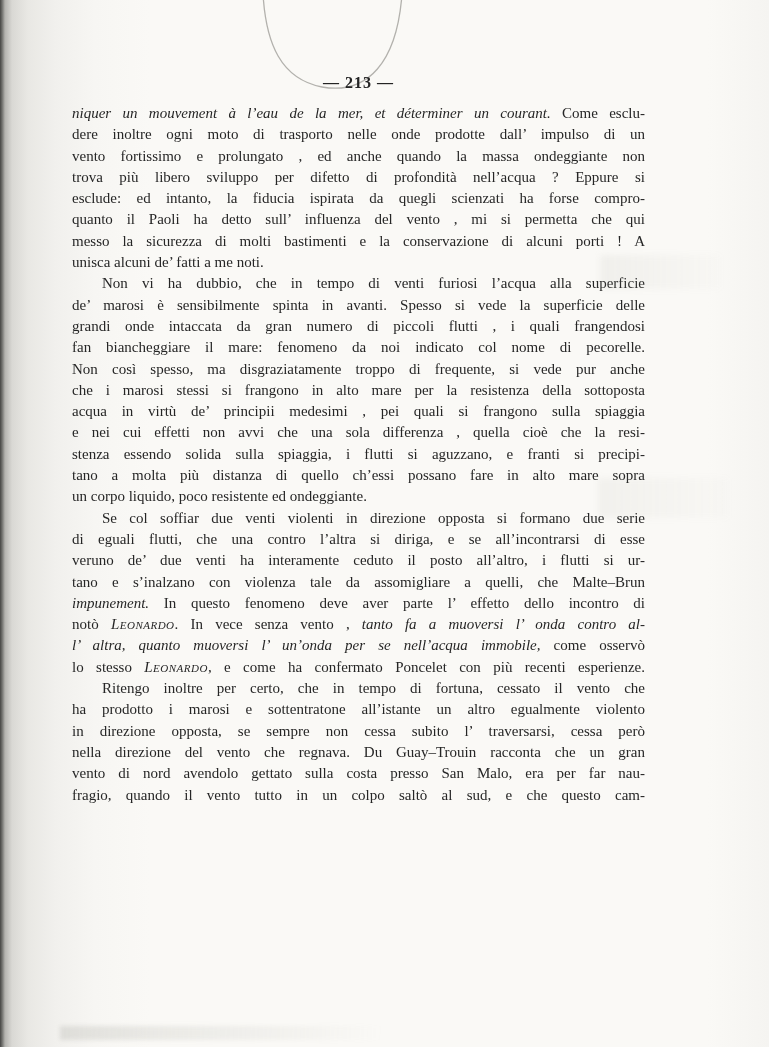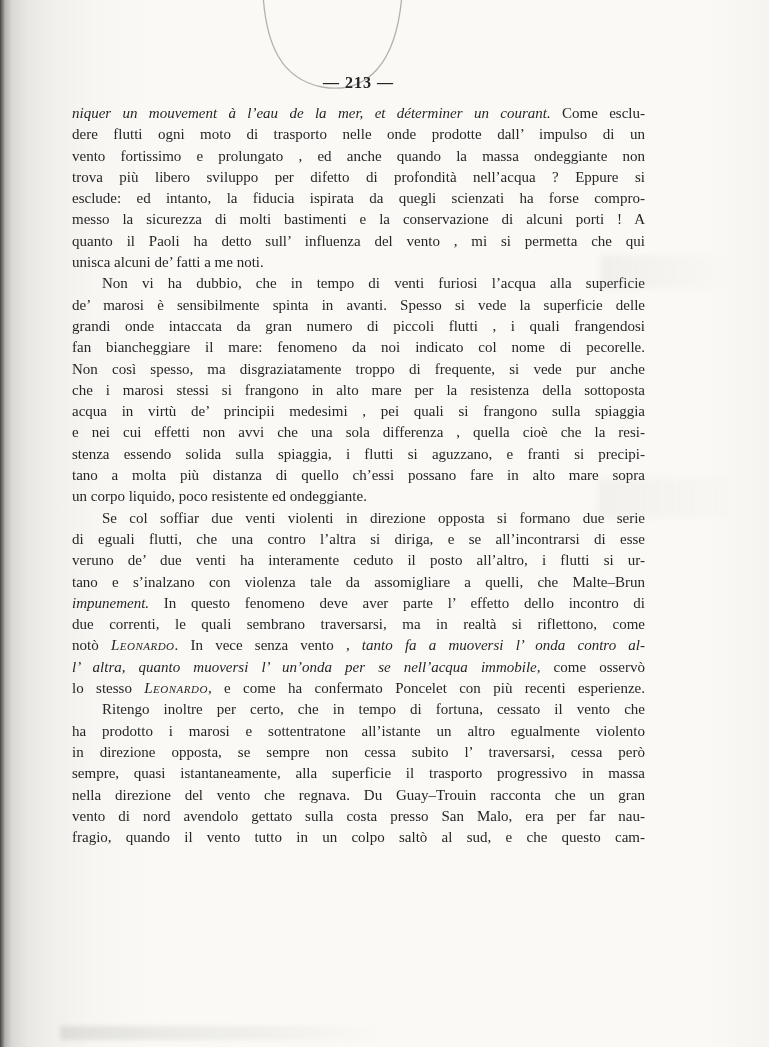--- a/index.html
+++ b/index.html
@@ -83,51 +83,49 @@
 <div class="scan">
 
   <svg class="curl-svg" width="769" height="130" viewBox="0 0 769 130">
     <path d="M 263,-6 C 266,44 281,79 322,87 C 368,95 397,62 402,-6" fill="none" stroke="#a6a5a0" stroke-width="1.3" opacity="0.85"></path>
   </svg>
 
   <div class="pagenum">— 213 —</div>
 
   <div class="text-block">
       <div class="line"><span class="seg-i">niquer un mouvement à l’eau de la mer, et déterminer un courant.</span><span class="seg-n"> Come esclu-</span></div>
-      <div class="line"><span class="seg-n">dere flutti ogni moto di trasporto nelle onde prodotte dall’ impulso di un</span></div>
+      <div class="line"><span class="seg-n">dere inoltre ogni moto di trasporto nelle onde prodotte dall’ impulso di un</span></div>
       <div class="line"><span class="seg-n">vento fortissimo e prolungato , ed anche quando la massa ondeggiante non</span></div>
       <div class="line"><span class="seg-n">trova più libero sviluppo per difetto di profondità nell’acqua ? Eppure si</span></div>
       <div class="line"><span class="seg-n">esclude: ed intanto, la fiducia ispirata da quegli scienzati ha forse compro-</span></div>
+      <div class="line"><span class="seg-n">quanto il Paoli ha detto sull’ influenza del vento , mi si permetta che qui</span></div>
       <div class="line"><span class="seg-n">messo la sicurezza di molti bastimenti e la conservazione di alcuni porti ! A</span></div>
-      <div class="line"><span class="seg-n">quanto il Paoli ha detto sull’ influenza del vento , mi si permetta che qui</span></div>
       <div class="line last"><span class="seg-n">unisca alcuni de’ fatti a me noti.</span></div>
       <div class="line indent"><span class="seg-n">Non vi ha dubbio, che in tempo di venti furiosi l’acqua alla superficie</span></div>
       <div class="line"><span class="seg-n">de’ marosi è sensibilmente spinta in avanti. Spesso si vede la superficie delle</span></div>
       <div class="line"><span class="seg-n">grandi onde intaccata da gran numero di piccoli flutti , i quali frangendosi</span></div>
       <div class="line"><span class="seg-n">fan biancheggiare il mare: fenomeno da noi indicato col nome di pecorelle.</span></div>
       <div class="line"><span class="seg-n">Non così spesso, ma disgraziatamente troppo di frequente, si vede pur anche</span></div>
       <div class="line"><span class="seg-n">che i marosi stessi si frangono in alto mare per la resistenza della sottoposta</span></div>
       <div class="line"><span class="seg-n">acqua in virtù de’ principii medesimi , pei quali si frangono sulla spiaggia</span></div>
       <div class="line"><span class="seg-n">e nei cui effetti non avvi che una sola differenza , quella cioè che la resi-</span></div>
       <div class="line"><span class="seg-n">stenza essendo solida sulla spiaggia, i flutti si aguzzano, e franti si precipi-</span></div>
       <div class="line"><span class="seg-n">tano a molta più distanza di quello ch’essi possano fare in alto mare sopra</span></div>
       <div class="line last"><span class="seg-n">un corpo liquido, poco resistente ed ondeggiante.</span></div>
       <div class="line indent"><span class="seg-n">Se col soffiar due venti violenti in direzione opposta si formano due serie</span></div>
       <div class="line"><span class="seg-n">di eguali flutti, che una contro l’altra si diriga, e se all’incontrarsi di esse</span></div>
       <div class="line"><span class="seg-n">veruno de’ due venti ha interamente ceduto il posto all’altro, i flutti si ur-</span></div>
       <div class="line"><span class="seg-n">tano e s’inalzano con violenza tale da assomigliare a quelli, che Malte–Brun</span></div>
       <div class="line"><span class="seg-i">impunement.</span><span class="seg-n"> In questo fenomeno deve aver parte l’ effetto dello incontro di</span></div>
-      <div class="line"><span class="seg-n">due correnti, le quali sembrano traversarsi, ma in realtà si riflettono, come</span></div>
       <div class="line"><span class="seg-n">notò </span><span class="seg-sc">Leonardo</span><span class="seg-n">. In vece senza vento , </span><span class="seg-i">tanto fa a muoversi l’ onda contro al-</span></div>
       <div class="line"><span class="seg-i">l’ altra, quanto muoversi l’ un’onda per se nell’acqua immobile,</span><span class="seg-n"> come osservò</span></div>
       <div class="line last flush"><span class="seg-n">lo stesso </span><span class="seg-sc">Leonardo</span><span class="seg-n">, e come ha confermato Poncelet con più recenti esperienze.</span></div>
       <div class="line indent"><span class="seg-n">Ritengo inoltre per certo, che in tempo di fortuna, cessato il vento che</span></div>
       <div class="line"><span class="seg-n">ha prodotto i marosi e sottentratone all’istante un altro egualmente violento</span></div>
       <div class="line"><span class="seg-n">in direzione opposta, se sempre non cessa subito l’ traversarsi, cessa però</span></div>
-      <div class="line"><span class="seg-n">sempre, quasi istantaneamente, alla superficie il trasporto progressivo in massa</span></div>
       <div class="line"><span class="seg-n">nella direzione del vento che regnava. Du Guay–Trouin racconta che un gran</span></div>
       <div class="line"><span class="seg-n">vento di nord avendolo gettato sulla costa presso San Malo, era per far nau-</span></div>
       <div class="line last flush"><span class="seg-n">fragio, quando il vento tutto in un colpo saltò al sud, e che questo cam-</span></div>
     </div>
 
   <div class="smudge smudge-a"></div>
   <div class="smudge smudge-b"></div>
   <div class="smudge smudge-c"></div>
 
 </div>

